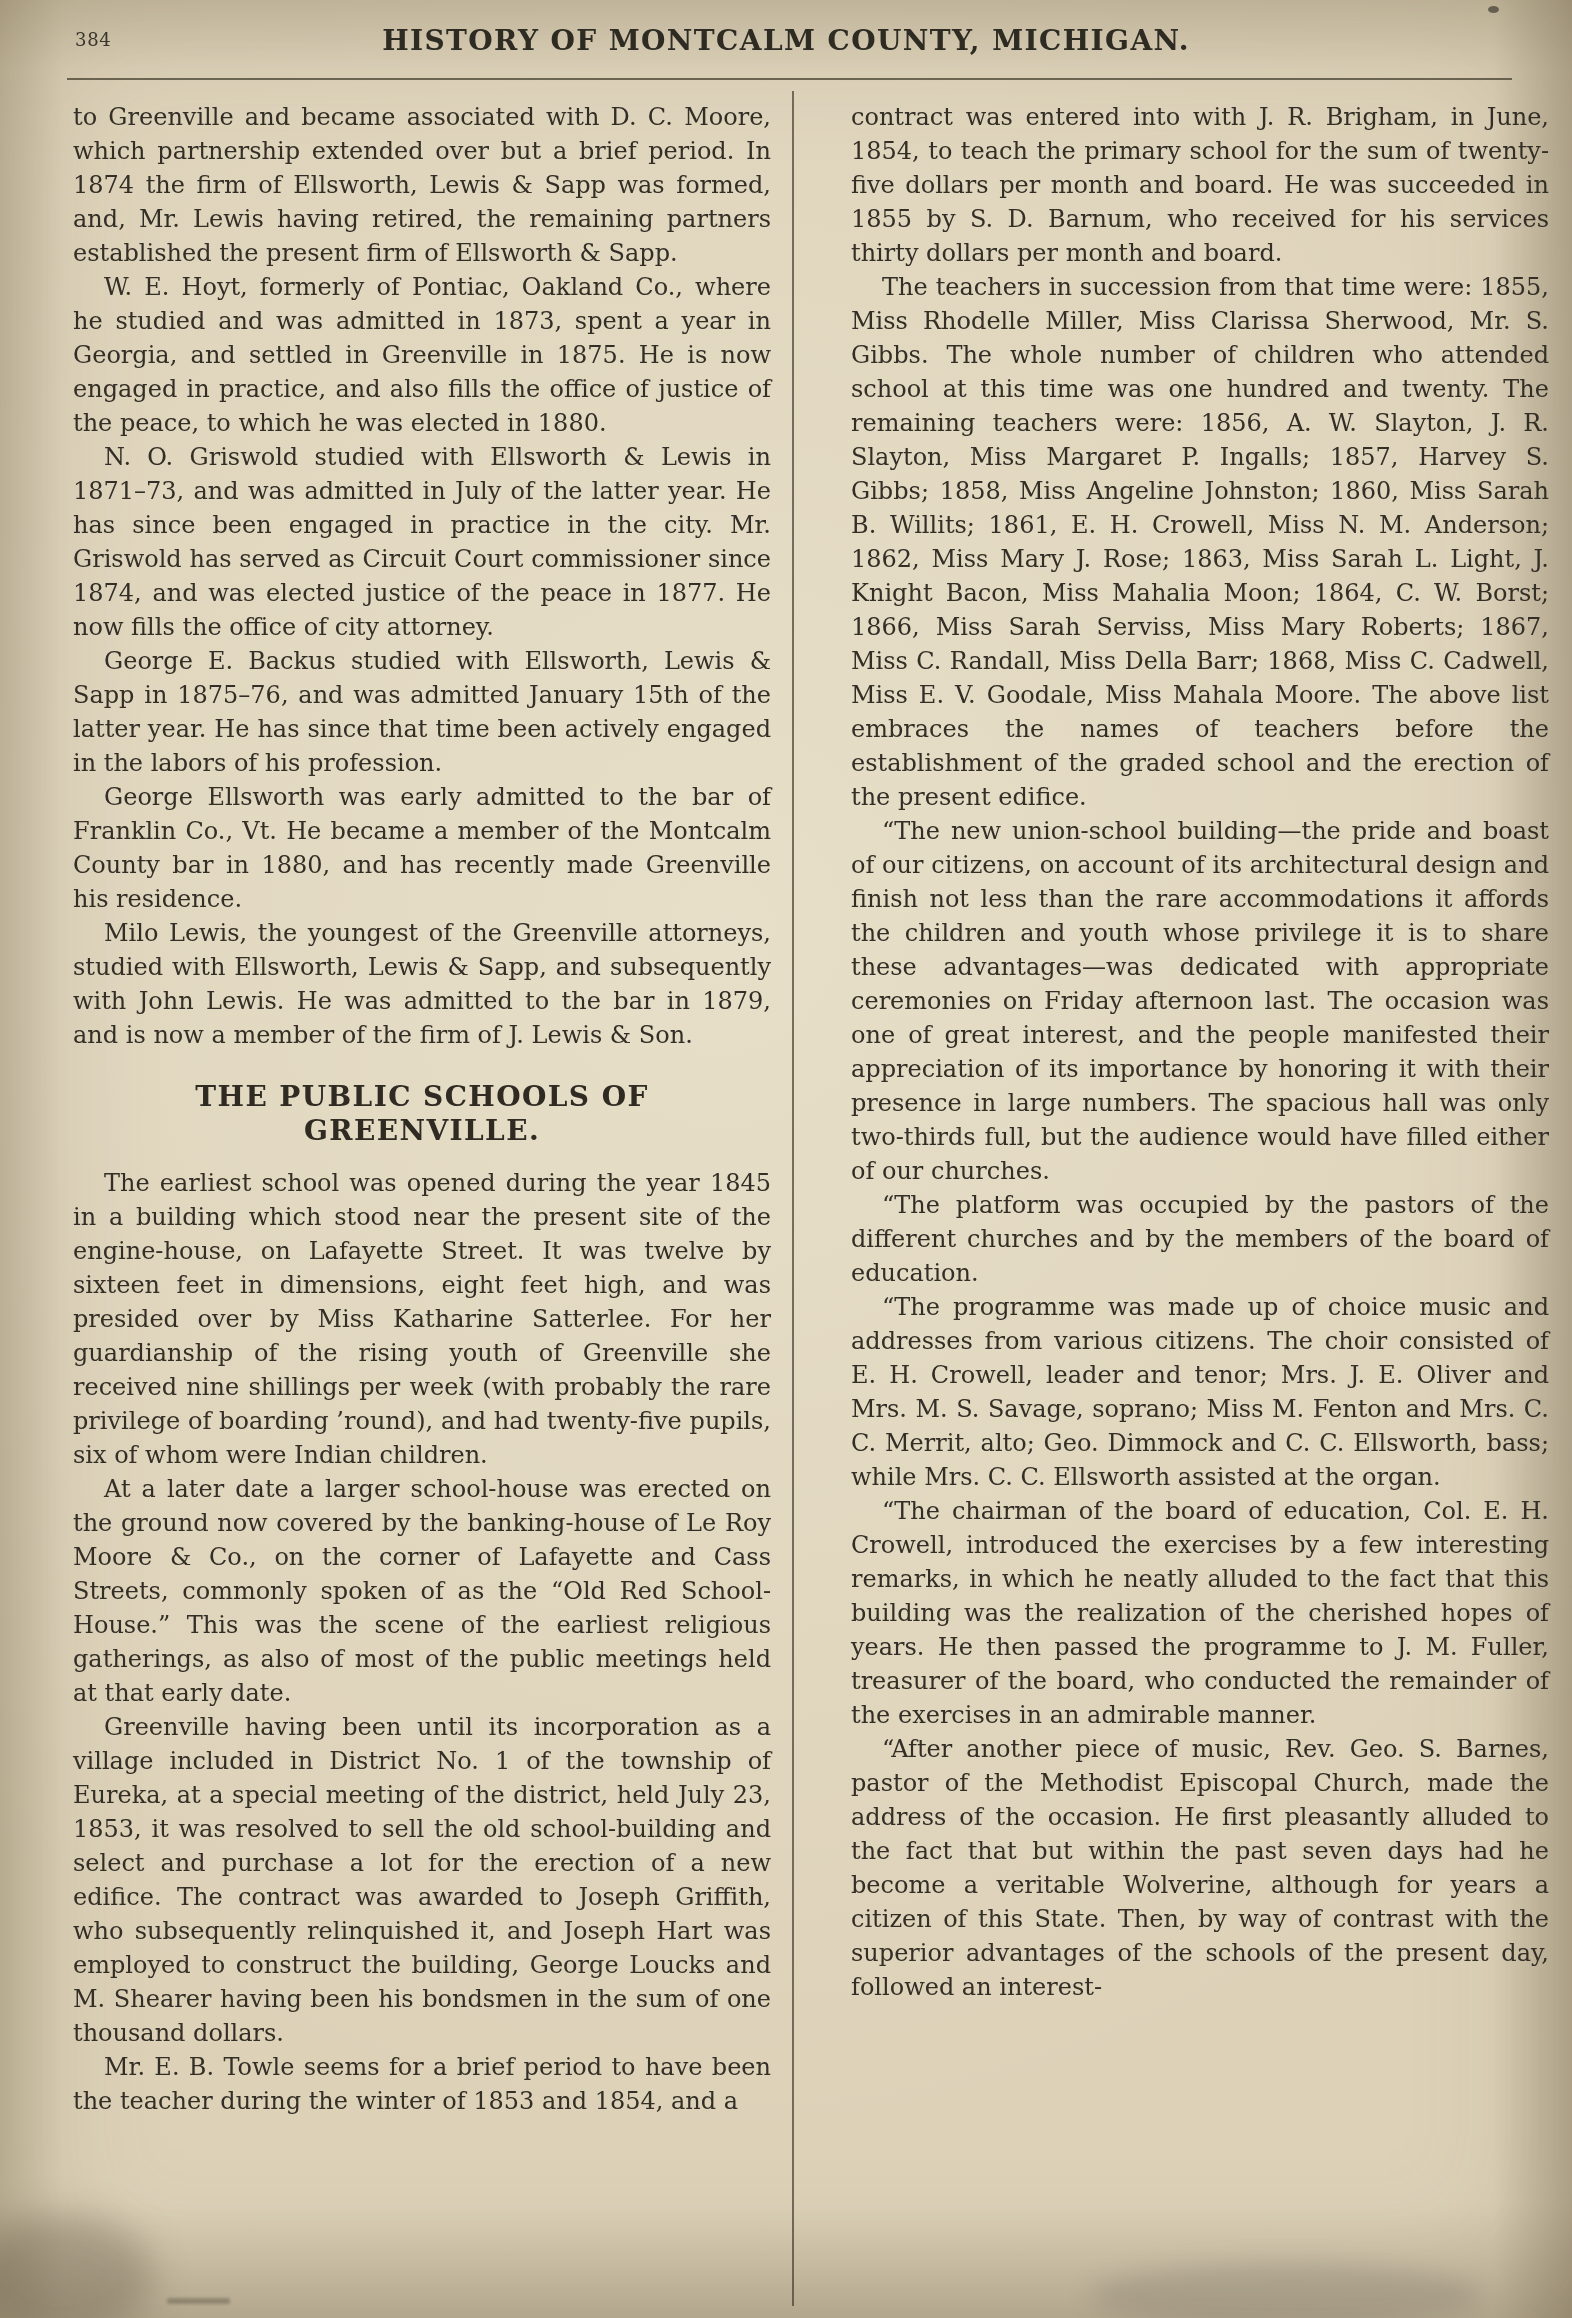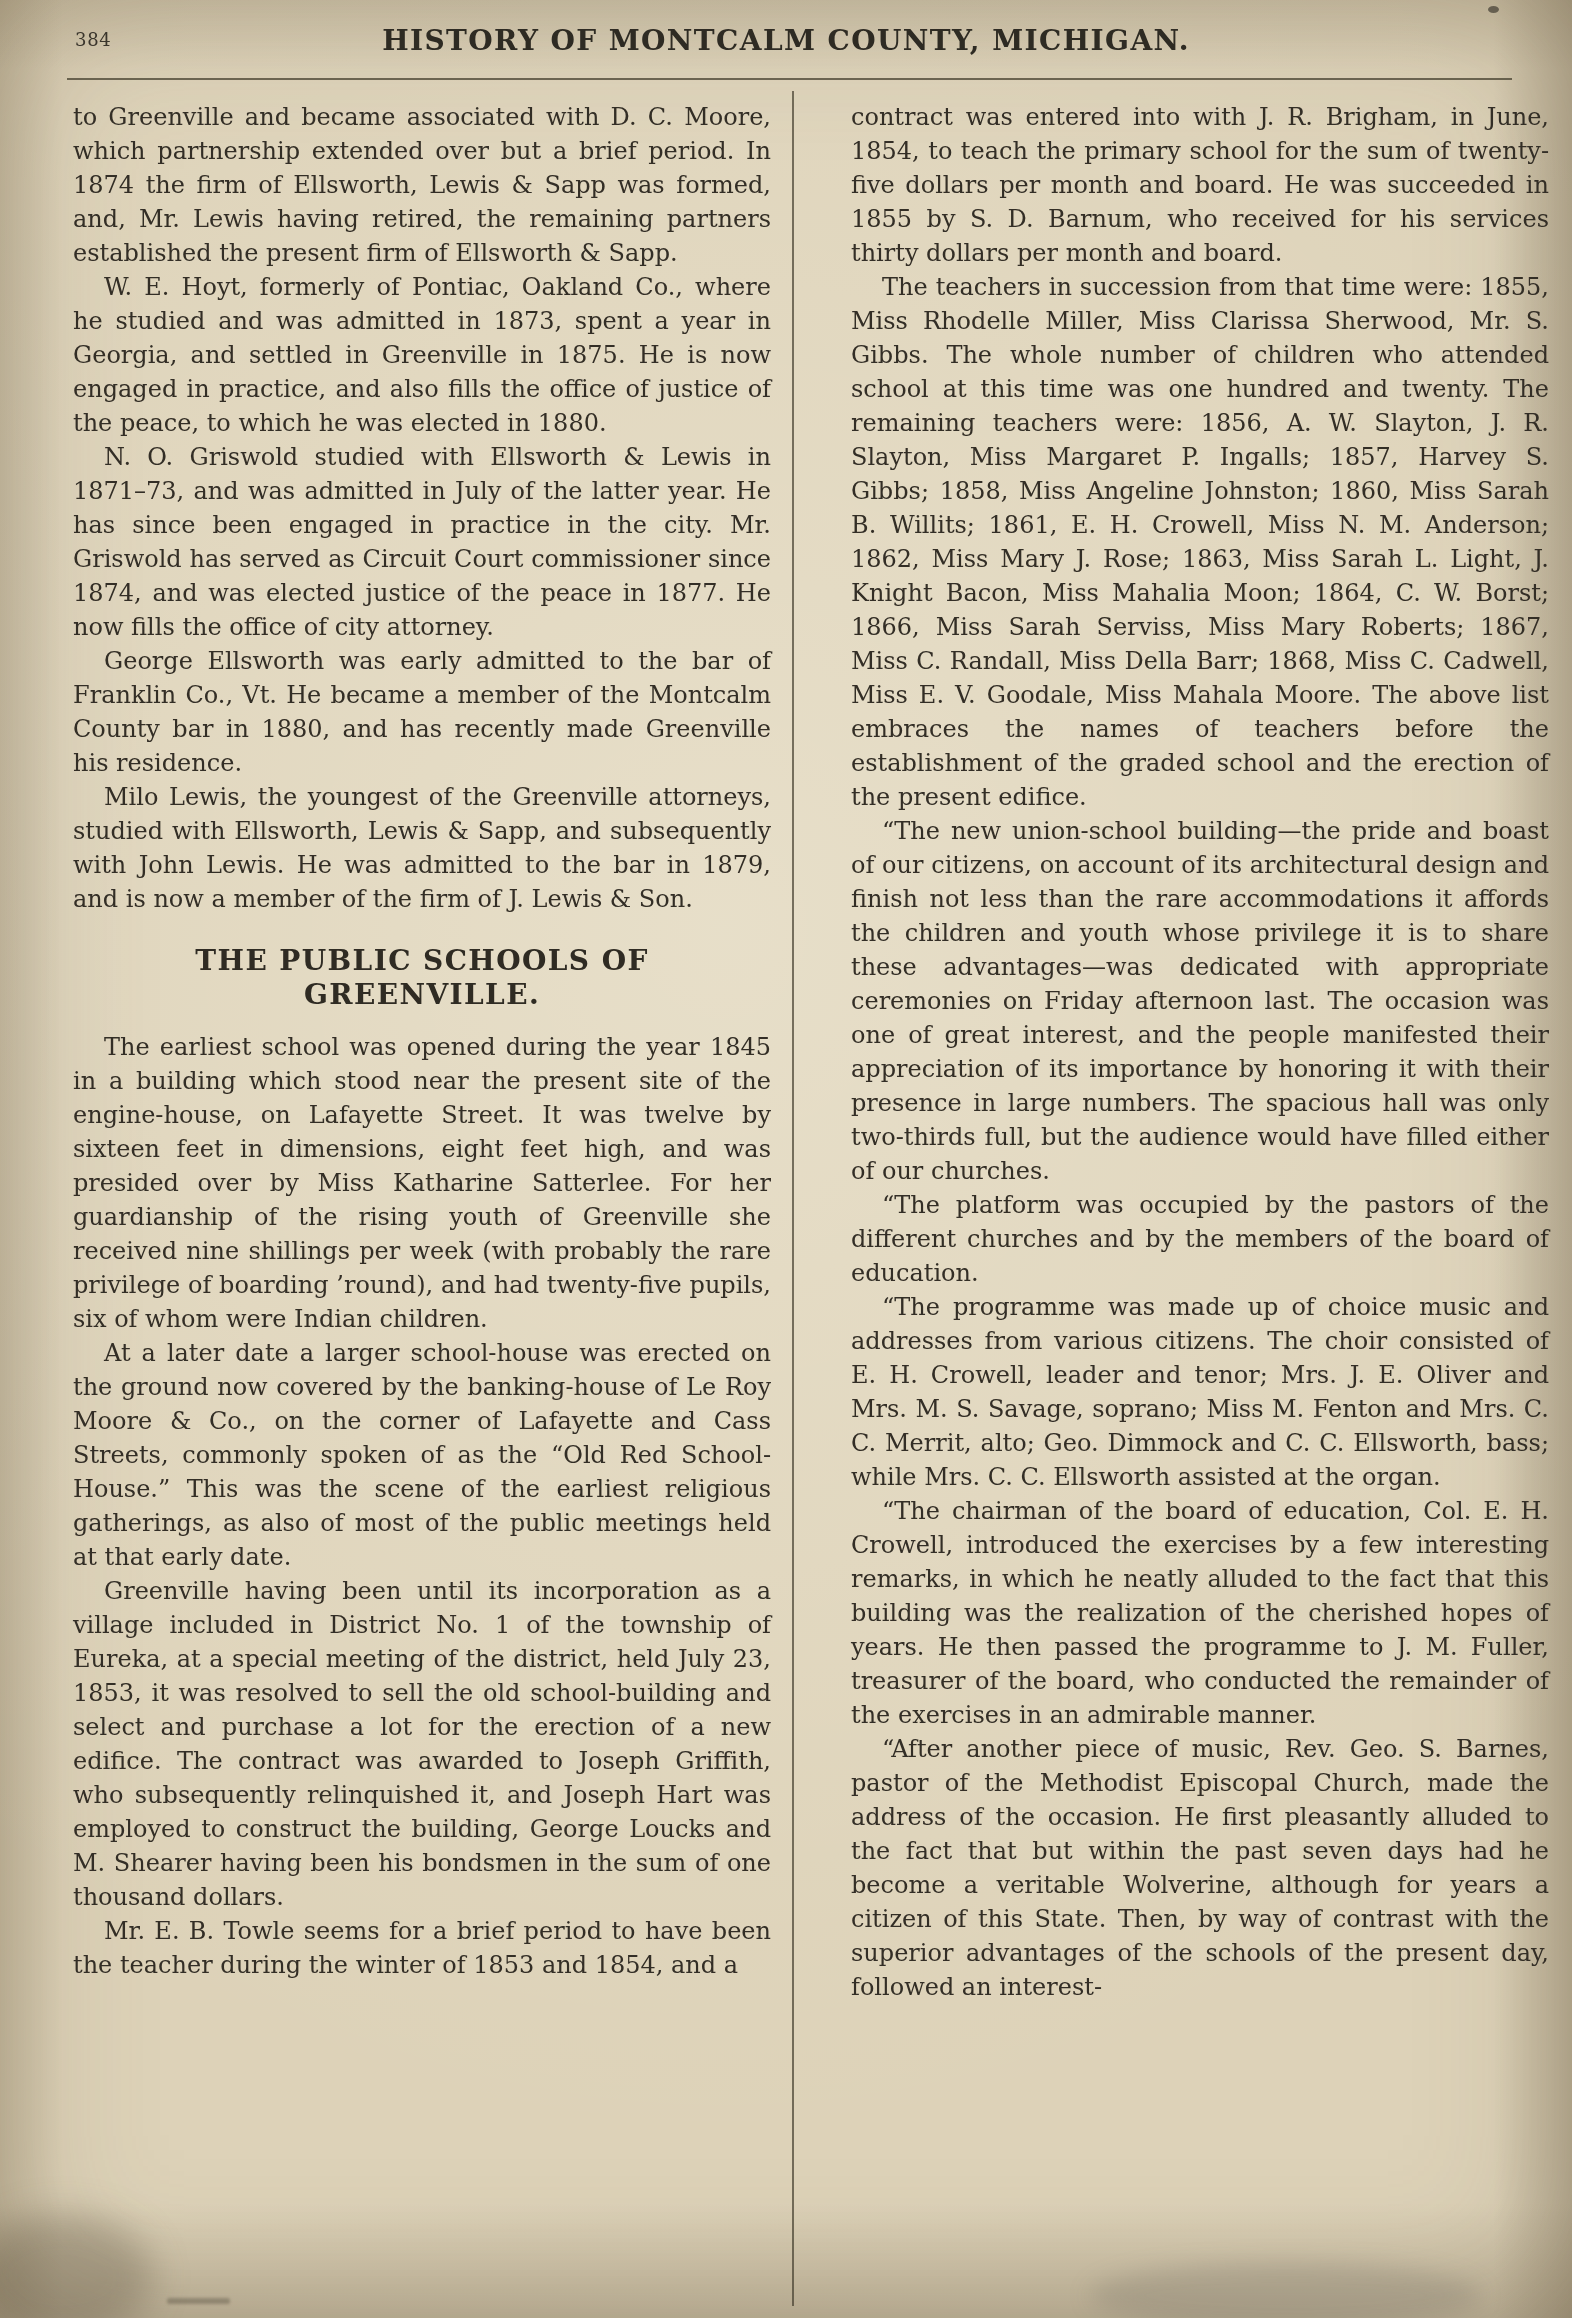--- a/index.html
+++ b/index.html
@@ -135,20 +135,21 @@
   <div class="page-number">384</div>
 
   <div class="running-head">HISTORY OF MONTCALM COUNTY, MICHIGAN.</div>
 
   <div class="header-rule"></div>
 
   <div class="column left">
       <p class="para">to Greenville and became associated with D. C. Moore, which partnership extended over but a brief period.  In 1874 the firm of Ellsworth, Lewis &amp; Sapp was formed, and, Mr. Lewis having retired, the remaining partners established the present firm of Ellsworth &amp; Sapp.</p>
       <p class="para indent">W. E. Hoyt, formerly of Pontiac, Oakland Co., where he studied and was admitted in 1873, spent a year in Georgia, and settled in Greenville in 1875.  He is now engaged in practice, and also fills the office of justice of the peace, to which he was elected in 1880.</p>
       <p class="para indent">N. O. Griswold studied with Ellsworth &amp; Lewis in 1871–73, and was admitted in July of the latter year.  He has since been engaged in practice in the city.  Mr. Griswold has served as Circuit Court commissioner since 1874, and was elected justice of the peace in 1877.  He now fills the office of city attorney.</p>
+      <p class="para indent">George E. Backus studied with Ellsworth, Lewis &amp; Sapp in 1875–76, and was admitted January 15th of the latter year.  He has since that time been actively engaged in the labors of his profession.</p>
       <p class="para indent">George Ellsworth was early admitted to the bar of Franklin Co., Vt.  He became a member of the Montcalm County bar in 1880, and has recently made Greenville his residence.</p>
       <p class="para indent">Milo Lewis, the youngest of the Greenville attorneys, studied with Ellsworth, Lewis &amp; Sapp, and subsequently with John Lewis.  He was admitted to the bar in 1879, and is now a member of the firm of J. Lewis &amp; Son.</p>
       <h2 class="section-heading">THE PUBLIC SCHOOLS OF GREENVILLE.</h2>
       <p class="para indent">The earliest school was opened during the year 1845 in a building which stood near the present site of the engine-house, on Lafayette Street.  It was twelve by sixteen feet in dimensions, eight feet high, and was presided over by Miss Katharine Satterlee.  For her guardianship of the rising youth of Greenville she received nine shillings per week (with probably the rare privilege of boarding ’round), and had twenty-five pupils, six of whom were Indian children.</p>
       <p class="para indent">At a later date a larger school-house was erected on the ground now covered by the banking-house of Le Roy Moore &amp; Co., on the corner of Lafayette and Cass Streets, commonly spoken of as the “Old Red School-House.”  This was the scene of the earliest religious gatherings, as also of most of the public meetings held at that early date.</p>
       <p class="para indent">Greenville having been until its incorporation as a village included in District No. 1 of the township of Eureka, at a special meeting of the district, held July 23, 1853, it was resolved to sell the old school-building and select and purchase a lot for the erection of a new edifice.  The contract was awarded to Joseph Griffith, who subsequently relinquished it, and Joseph Hart was employed to construct the building, George Loucks and M. Shearer having been his bondsmen in the sum of one thousand dollars.</p>
       <p class="para indent">Mr. E. B. Towle seems for a brief period to have been the teacher during the winter of 1853 and 1854, and a</p>
     </div>
 
   <div class="column-divider"></div>

